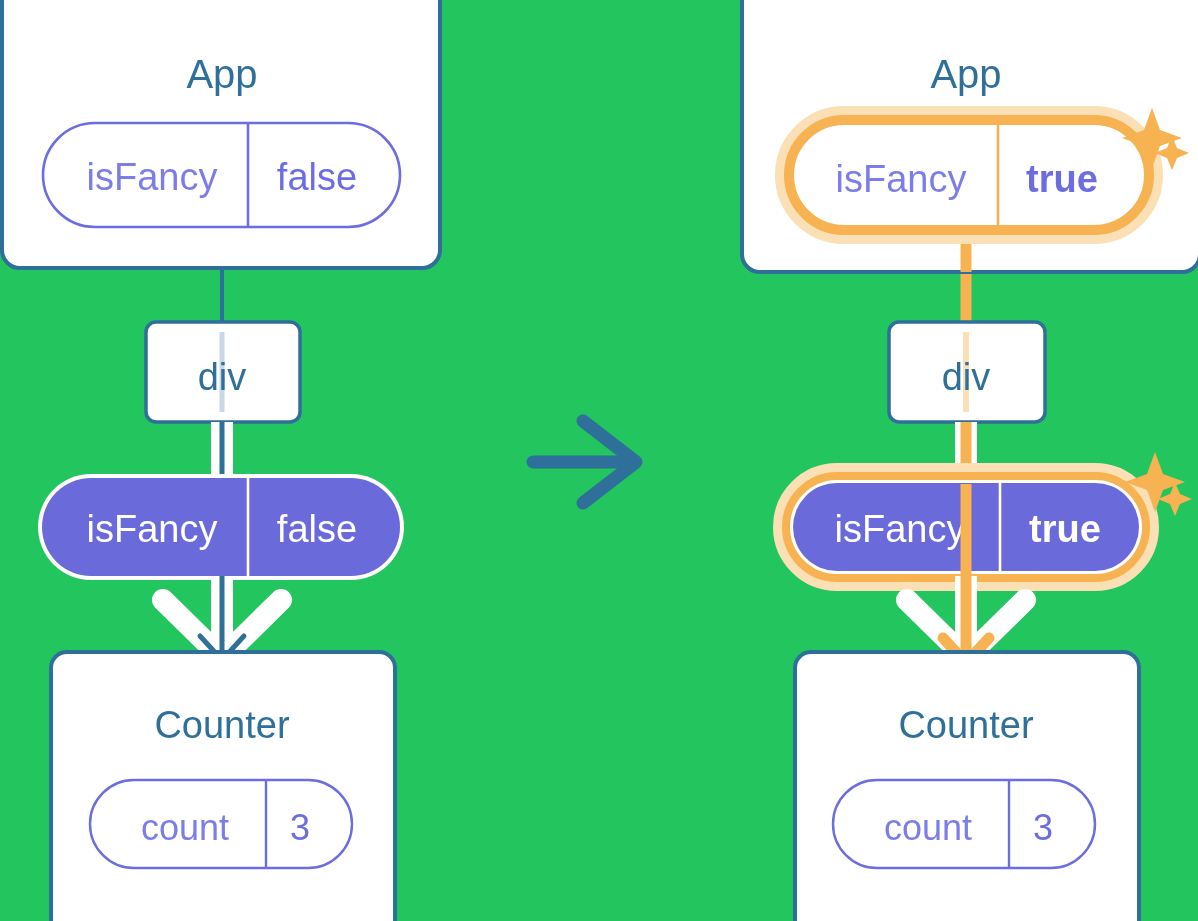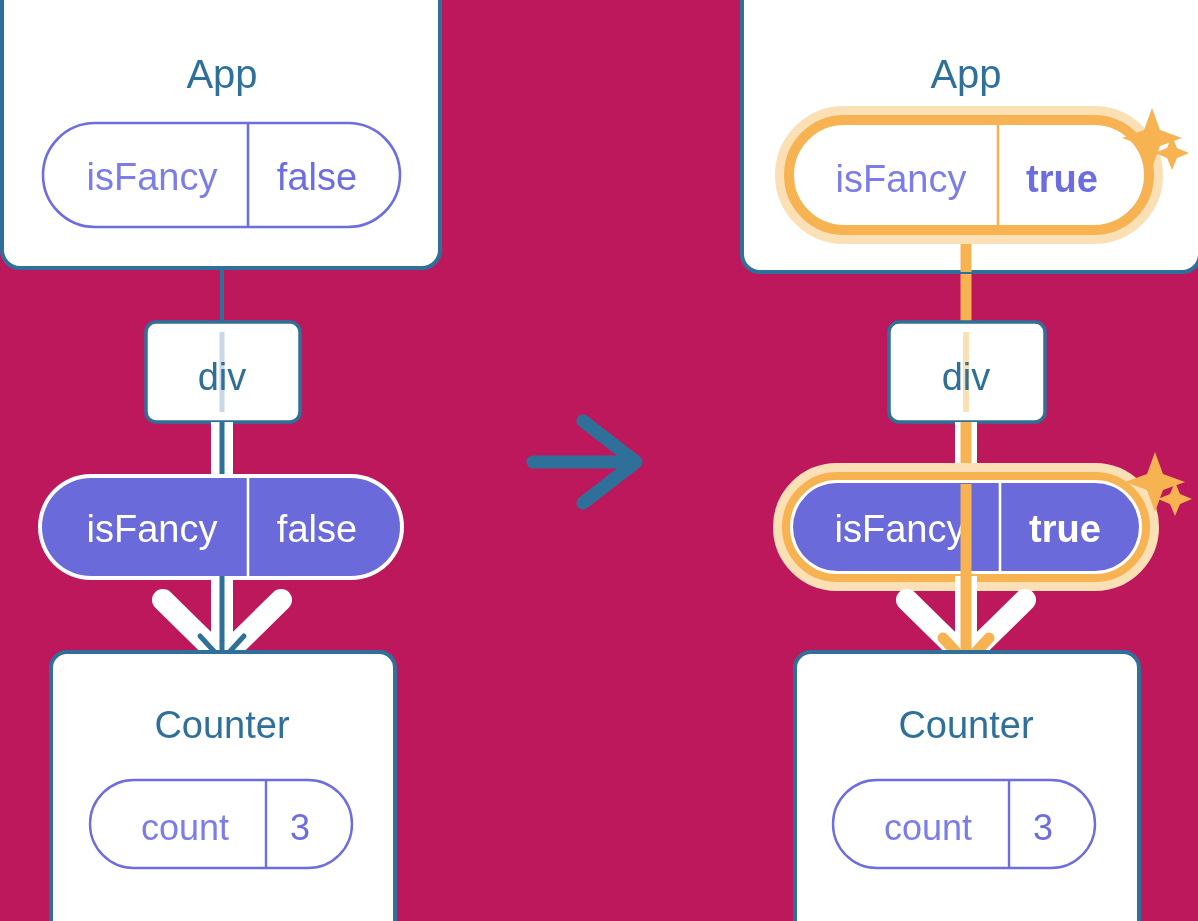--- a/index.html
+++ b/index.html
@@ -4,21 +4,21 @@
 <style>
   html, body {
     margin: 0;
     padding: 0;
     background: #4C6572;
   }
   #stage {
     position: relative;
     width: 1198px;
     height: 921px;
-    background: #be185d;
+    background: #22c55e;
     overflow: hidden;
     font-family: "Liberation Sans", sans-serif;
   }
   svg.layer {
     position: absolute;
     top: 0;
     left: 0;
     width: 1198px;
     height: 921px;
   }

